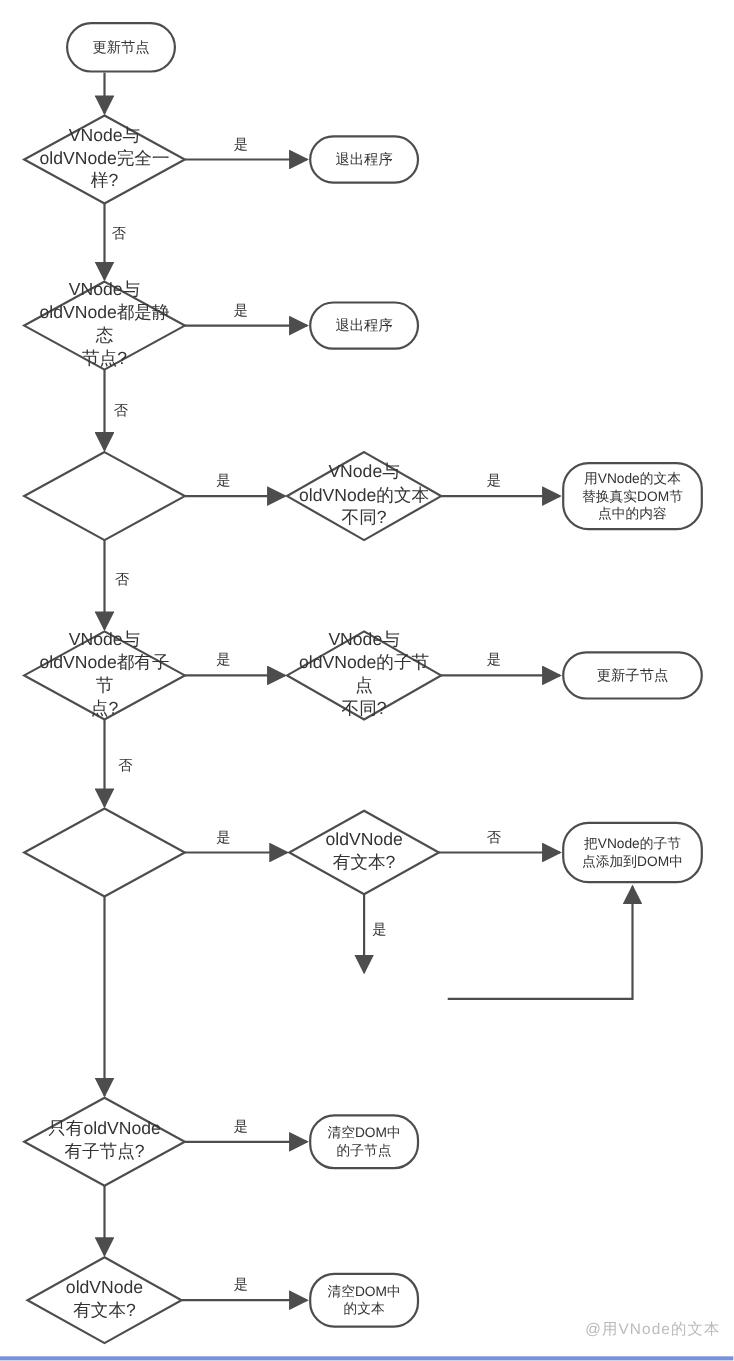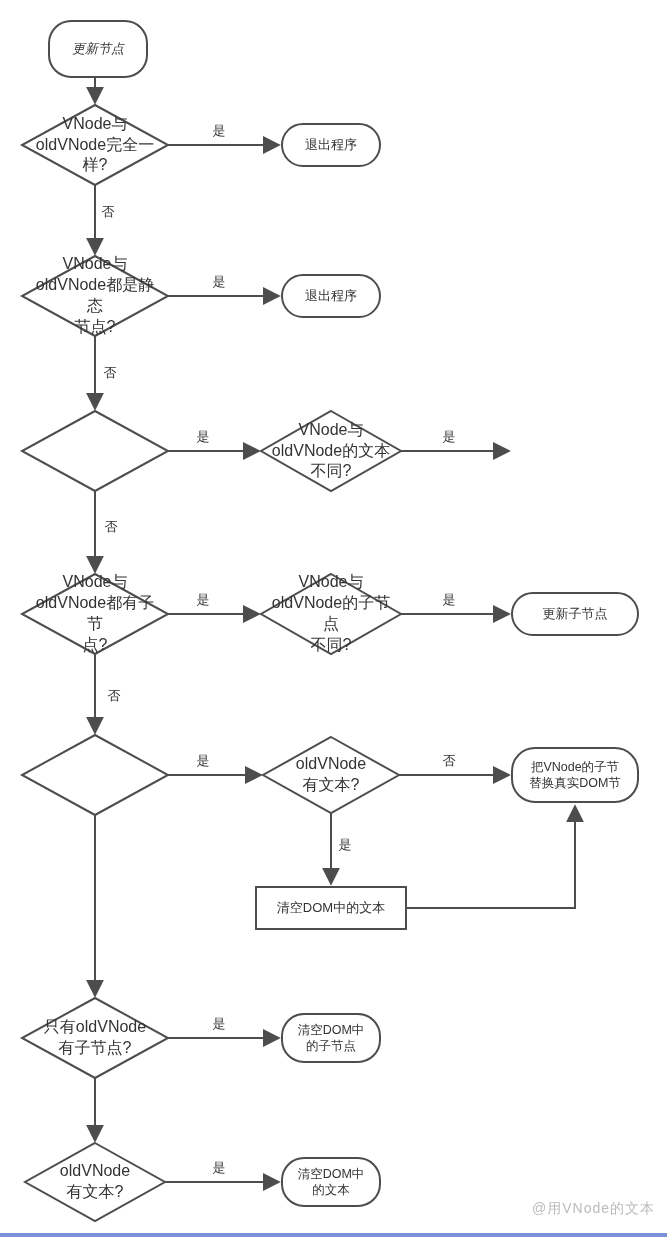--- a/index.html
+++ b/index.html
@@ -82,27 +82,29 @@
       <polygon points="331,411 401,451 331,491 261,451"></polygon>
       <polygon points="95,574 168,614 95,654 22,614"></polygon>
       <polygon points="331,574 401,614 331,654 261,614"></polygon>
       <polygon points="95,735 168,775 95,815 22,775"></polygon>
       <polygon points="331,737 399,775 331,813 263,775"></polygon>
       <polygon points="95,998 168,1038 95,1078 22,1038"></polygon>
       <polygon points="95,1143 165,1182 95,1221 25,1182"></polygon>
     </g>
   </svg>
 
-  <div class="node terminal" style="left:48px;top:20px;width:100px;height:58px;font-style:italic;">更新节点</div>
+  <div class="node terminal" style="left:60px;top:20px;width:100px;height:46px;">更新节点</div>
   <div class="node terminal" style="left:281px;top:123px;width:100px;height:44px;">退出程序</div>
   <div class="node terminal" style="left:281px;top:274px;width:100px;height:44px;">退出程序</div>
+  <div class="node process" style="left:511px;top:420px;width:128px;height:62px;font-size:12.5px;">用VNode的文本
+替换真实DOM节
+点中的内容</div>
   <div class="node process" style="left:511px;top:592px;width:128px;height:44px;">更新子节点</div>
   <div class="node process" style="left:511px;top:747px;width:128px;height:56px;font-size:12.5px;">把VNode的子节
-替换真实DOM节</div>
-  <div class="node sq" style="left:255px;top:886px;width:152px;height:44px;">清空DOM中的文本</div>
+点添加到DOM中</div>
   <div class="node terminal" style="left:281px;top:1013px;width:100px;height:50px;font-size:12.5px;">清空DOM中
 的子节点</div>
   <div class="node terminal" style="left:281px;top:1157px;width:100px;height:50px;font-size:12.5px;">清空DOM中
 的文本</div>
 
   <div class="dlabel" style="left:30px;top:105px;width:130px;height:80px;">VNode与
 oldVNode完全一
 样?</div>
   <div class="dlabel" style="left:30px;top:256px;width:130px;height:80px;">VNode与
 oldVNode都是静态

